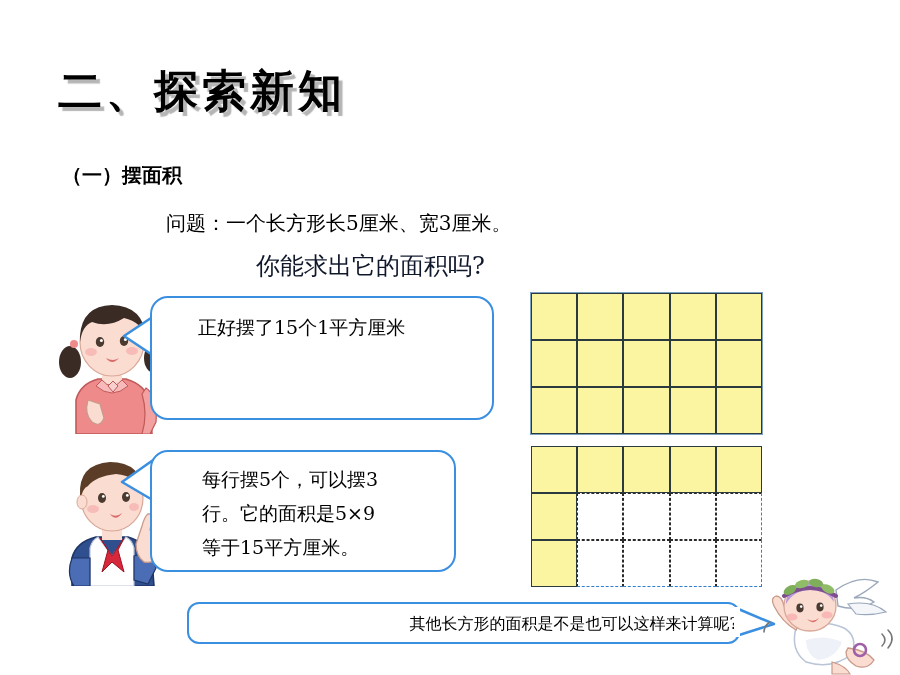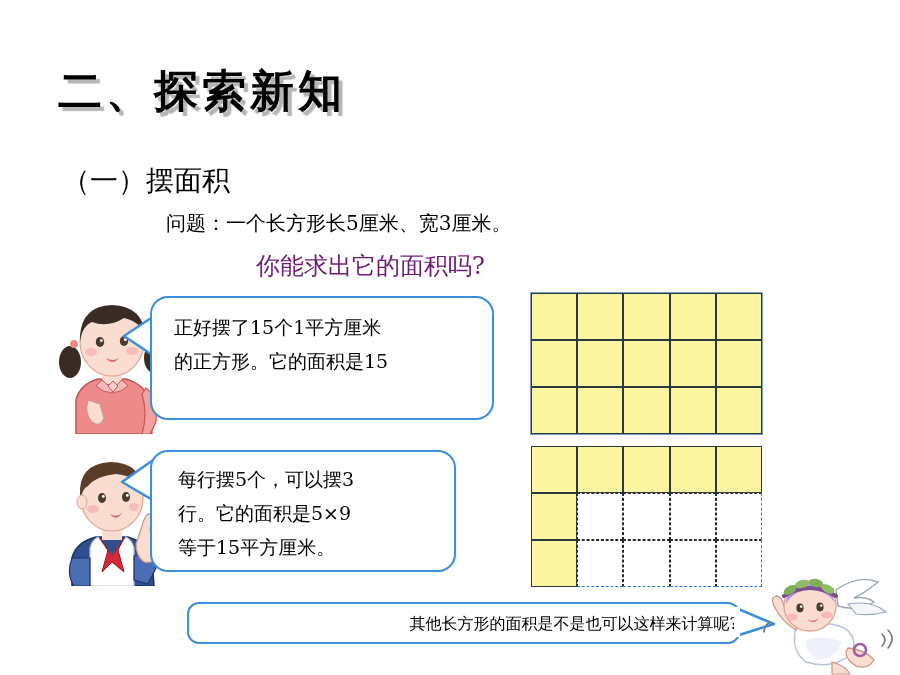--- a/index.html
+++ b/index.html
@@ -16,45 +16,46 @@
   .title{
     position:absolute;left:58px;top:62px;
     font-size:44px;font-weight:bold;letter-spacing:4px;
     color:#000;
     text-shadow:4px 4px 1px rgba(120,120,120,.55);
     font-family:Liberation Mono, monospace;
     white-space:nowrap;
   }
   .subtitle{
     position:absolute;left:62px;top:162px;
-    font-size:28px;color:#000;white-space:nowrap;
-    font-family:"DejaVu Serif","Liberation Serif",serif;
+    font-size:20px;color:#000;white-space:nowrap;
+    font-family:"DejaVu Serif","Liberation Serif",serif;
+    font-weight:bold;
   }
   .question-l1{
     position:absolute;left:166px;top:210px;
     font-size:20px;color:#000;white-space:nowrap;
     font-family:"DejaVu Serif","Liberation Serif",serif;
   }
   .question-l2{
     position:absolute;left:256px;top:250px;
-    font-size:24px;color:#701a75;white-space:nowrap;
+    font-size:24px;color:#0f172a;white-space:nowrap;
     font-family:"DejaVu Serif","Liberation Serif",serif;
   }
 
   
   .bubble{
     position:absolute;
     border:2.5px solid #3b8fe0;
     border-radius:18px;
     background:#fff;
     box-sizing:border-box;
     color:#000;
     font-family:"DejaVu Serif","Liberation Serif",serif;
   }
-  .bubble .line{white-space:nowrap;}
+  .bubble .line{white-space:nowrap;margin-left:24px;}
 
   #bubble-1{
     left:150px;top:296px;width:344px;height:124px;
     padding:12px 0 0 22px;font-size:19px;line-height:34px;
   }
   #bubble-2{
     left:150px;top:450px;width:306px;height:122px;
     padding:10px 0 7px 26px;font-size:19px;line-height:34px;
   }
   #bubble-3{
@@ -139,21 +140,20 @@
 
     <path d="M48 62 Q54 70 61 62 Q55 66 48 62 Z" fill="#d96b6b"></path>
   </svg>
 
   <svg class="tail" style="left:118px;top:312px;" width="40" height="56" viewBox="0 0 40 56">
     <path d="M36 4 L6 24 L36 44" fill="#ffffff" stroke="#3b8fe0" stroke-width="2.5" stroke-linejoin="round" stroke-linecap="round"></path>
     <rect x="33" y="3" width="7" height="43" fill="#fff"></rect>
   </svg>
   <div class="bubble" id="bubble-1">
     <div class="line">正好摆了15个1平方厘米</div>
-    <div class="line">的正方形。它的面积是15</div>
   </div>
 
   <svg class="char" style="left:58px;top:452px;" width="108" height="134" viewBox="0 0 108 134">
 
     <path d="M14 134 L14 106 Q18 90 38 85 L70 85 Q90 91 94 108 L96 134 Z" fill="#2f4f8f" stroke="#1e3566" stroke-width="1.6"></path>
 
     <path d="M40 85 L54 104 L68 85 Q74 88 76 96 L76 134 L32 134 L32 96 Q34 88 40 85 Z" fill="#ffffff" stroke="#b9c4d6" stroke-width="1.2"></path>
 
     <path d="M14 106 Q8 122 16 134 L32 134 L32 106 Z" fill="#4a6db5" stroke="#1e3566" stroke-width="1.2"></path>
     <path d="M76 104 Q92 98 98 116 L90 132 L76 128 Z" fill="#4a6db5" stroke="#1e3566" stroke-width="1.2"></path>

